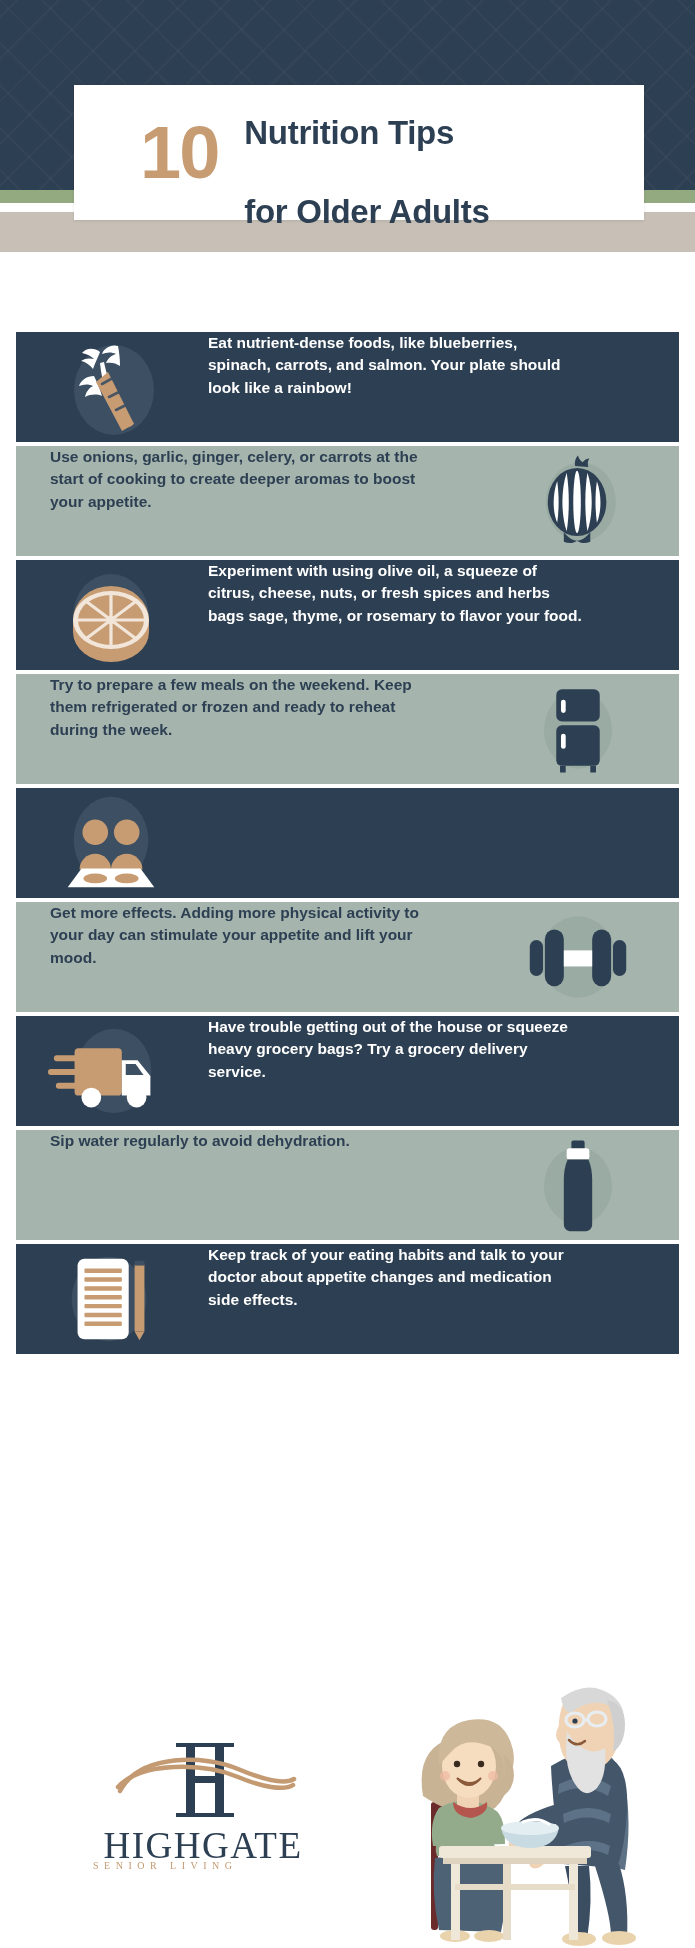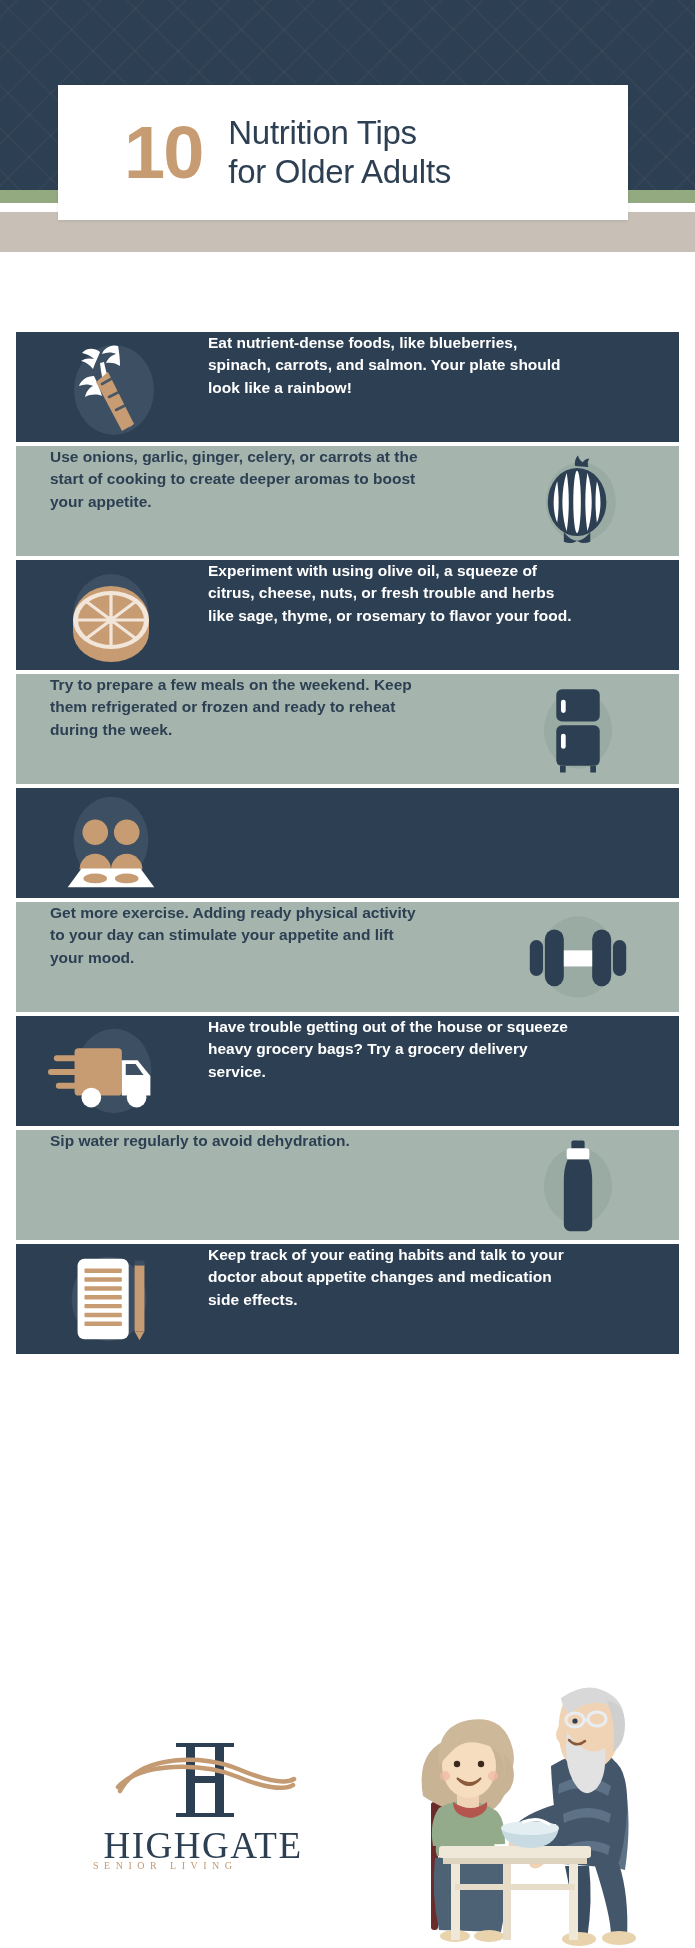--- a/index.html
+++ b/index.html
@@ -32,36 +32,36 @@
   }
   .hdr-white {
     position:absolute; left:0; top:203px; width:695px; height:9px;
     background:#ffffff;
   }
   .hdr-tan {
     position:absolute; left:0; top:212px; width:695px; height:40px;
     background:#c8c0b6;
   }
   .title-card {
-    position:absolute; left:58px; top:85px; width:570px; height:135px;
+    position:absolute; left:74px; top:85px; width:570px; height:135px;
     background:#ffffff;
     display:flex; align-items:center;
     box-shadow:0 1px 3px rgba(0,0,0,.10);
     z-index:5;
   }
   .title-num {
     font-size:74px; font-weight:700; color:#c89c72;
     letter-spacing:-2px; line-height:1;
     margin-left:66px; margin-right:26px;
     font-family:"Liberation Sans", sans-serif;
   }
   .title-lines { display:flex; flex-direction:column; }
   .title-lines span {
-    font-size:33px; font-weight:400; color:#2d3f52;
-    line-height:1.18; letter-spacing:-.3px;
+    font-size:33px; font-weight:700; color:#2d3f52;
+    line-height:1.18; letter-spacing:-.3px;margin-top:40px;
   }
 
   
   #tips { position:absolute; left:0; top:252px; width:695px; }
   .gap-white { height:80px; background:#ffffff; }
 
   .tip-row {
     position:relative;
     width:663px; margin:0 auto 4px auto;
     display:flex; align-items:flex-start;
@@ -181,21 +181,21 @@
         <ellipse cx="55" cy="60" rx="33" ry="25" fill="#c89c72"></ellipse>
         <g stroke="#f2e6da" stroke-width="3.2" stroke-linecap="round">
           <line x1="55" y1="35" x2="55" y2="85"></line>
           <line x1="22" y1="60" x2="88" y2="60"></line>
           <line x1="31" y1="42" x2="79" y2="78"></line>
           <line x1="79" y1="42" x2="31" y2="78"></line>
         </g>
         <circle cx="55" cy="60" r="4" fill="#f2e6da"></circle>
       </svg>
     </div>
-    <div class="tip-text">Experiment with using olive oil, a squeeze of citrus, cheese, nuts, or fresh trouble and herbs like sage, thyme, or rosemary to flavor your food.</div>
+    <div class="tip-text">Experiment with using olive oil, a squeeze of citrus, cheese, nuts, or fresh spices and herbs bags sage, thyme, or rosemary to flavor your food.</div>
   </div>
 
   <div class="tip-row light icon-right">
     <div class="tip-text">Try to prepare a few meals on the weekend. Keep them refrigerated or frozen and ready to reheat during the week.</div>
     <div class="tip-icon">
       <svg viewBox="0 0 110 110" width="104" height="104">
         <ellipse cx="55" cy="56" rx="36" ry="41" fill="#9aaba3"></ellipse>
         <rect x="32" y="13" width="46" height="34" rx="6" fill="#2d3f52"></rect>
         <rect x="32" y="51" width="46" height="43" rx="6" fill="#2d3f52"></rect>
         <rect x="37" y="24" width="5" height="14" rx="2.5" fill="#ffffff"></rect>
@@ -215,21 +215,21 @@
         <path d="M28 82 a16 16 0 0 1 32 0 z" fill="#c89c72"></path>
         <path d="M60 82 a16 16 0 0 1 32 0 z" fill="#c89c72"></path>
         <path d="M16 100 L30 81 L90 81 L104 100 Z" fill="#ffffff"></path>
         <ellipse cx="44" cy="91" rx="12" ry="5" fill="#c89c72"></ellipse>
         <ellipse cx="76" cy="91" rx="12" ry="5" fill="#c89c72"></ellipse>
       </svg>
     </div>
   </div>
 
   <div class="tip-row light icon-right">
-    <div class="tip-text">Get more exercise. Adding ready physical activity to your day can stimulate your appetite and lift your mood.</div>
+    <div class="tip-text">Get more effects. Adding more physical activity to your day can stimulate your appetite and lift your mood.</div>
     <div class="tip-icon">
       <svg viewBox="0 0 130 110" width="128" height="104">
         <ellipse cx="65" cy="55" rx="40" ry="43" fill="#9aaba3"></ellipse>
         <rect x="14" y="37" width="14" height="38" rx="7" fill="#2d3f52"></rect>
         <rect x="30" y="26" width="20" height="60" rx="10" fill="#2d3f52"></rect>
         <rect x="80" y="26" width="20" height="60" rx="10" fill="#2d3f52"></rect>
         <rect x="102" y="37" width="14" height="38" rx="7" fill="#2d3f52"></rect>
         <rect x="50" y="48" width="30" height="17" fill="#ffffff"></rect>
       </svg>
     </div>

